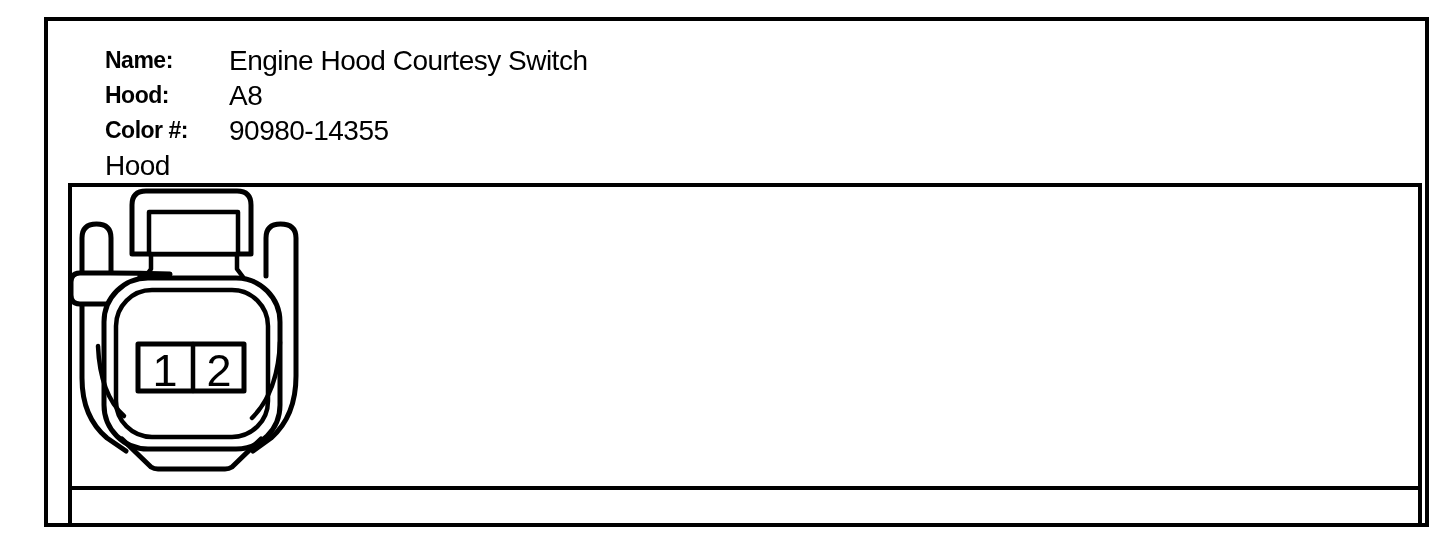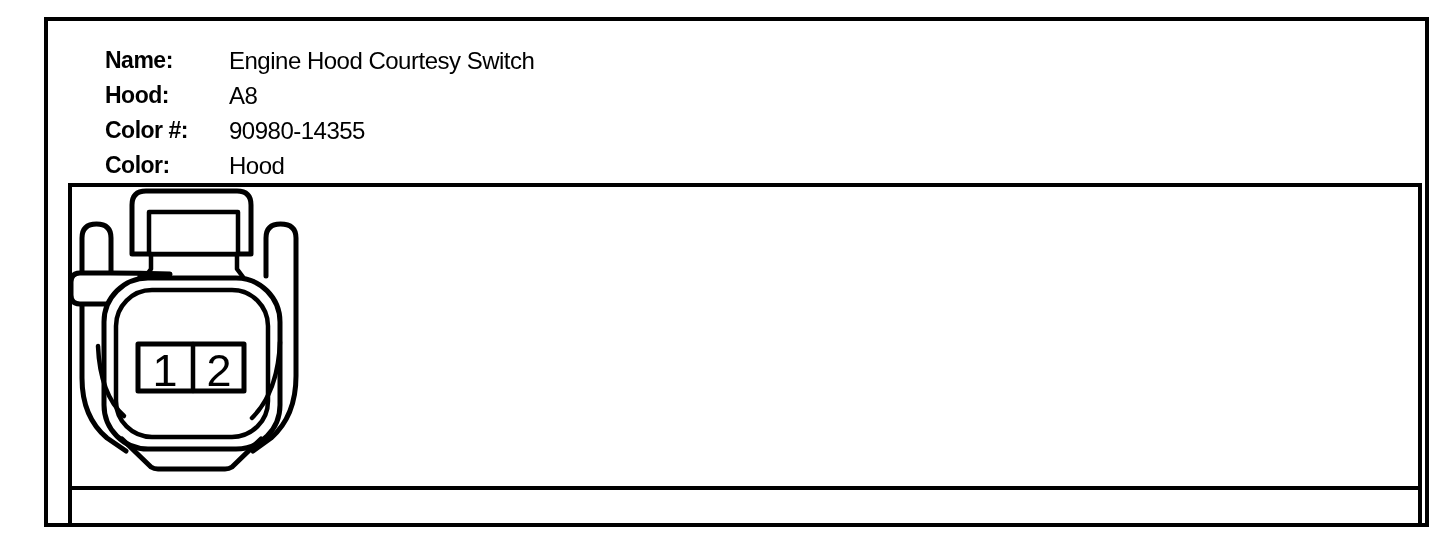--- a/index.html
+++ b/index.html
@@ -38,21 +38,21 @@
     align-items: center;
   }
   .field-label {
     width: 124px;
     font-weight: bold;
     font-size: 23px;
     letter-spacing: -0.5px;
     white-space: nowrap;
   }
   .field-value {
-    font-size: 24px;
+    font-size: 28px;
     letter-spacing: -0.5px;
     white-space: nowrap;
   }
   .diagram-box {
     position: absolute;
     left: 54px;
     top: 183px;
     width: 1354px;
     height: 307px;
     border: 4px solid #000;
@@ -103,21 +103,20 @@
       </div>
       <div class="field-row">
         <span class="field-label">Hood:</span>
         <span class="field-value">A8</span>
       </div>
       <div class="field-row">
         <span class="field-label">Color #:</span>
         <span class="field-value">90980-14355</span>
       </div>
       <div class="field-row">
-        <span class="field-label">Color:</span>
         <span class="field-value">Hood</span>
       </div>
     </div>
 
   </div>
 
   <div class="diagram-box"></div>
 
   <div class="bottom-strip"></div>
 

